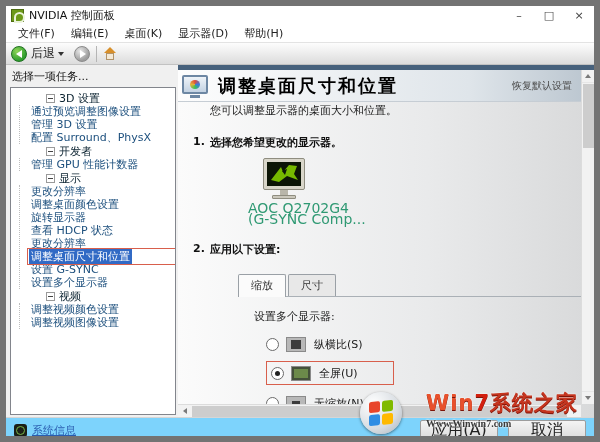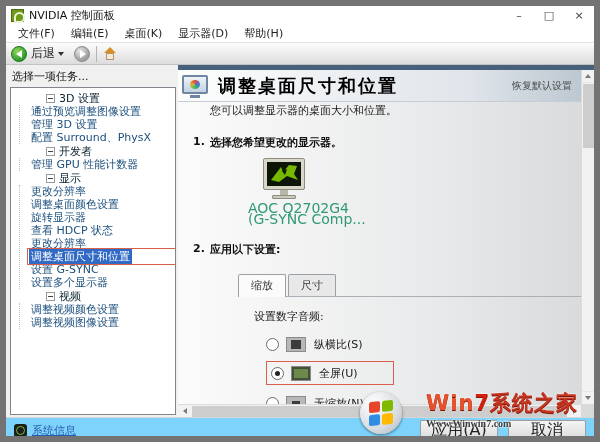--- a/index.html
+++ b/index.html
@@ -285,21 +285,21 @@
         <div class="step">
           <span class="step-num">2.</span>
           <span>应用以下设置:</span>
         </div>
 
         <div class="tabs">
           <div class="tab active">缩放</div>
           <div class="tab">尺寸</div>
         </div>
 
-        <div class="scale-prompt">设置数字音频:</div>
+        <div class="scale-prompt">设置多个显示器:</div>
 
         <div class="radio-row">
           <div class="radio"></div>
           <div class="scale-ico ico-aspect">
               <div class="inner"></div>
             </div>
           <span>纵横比(S)</span>
         </div>
 
         <div class="radio-row boxed">

